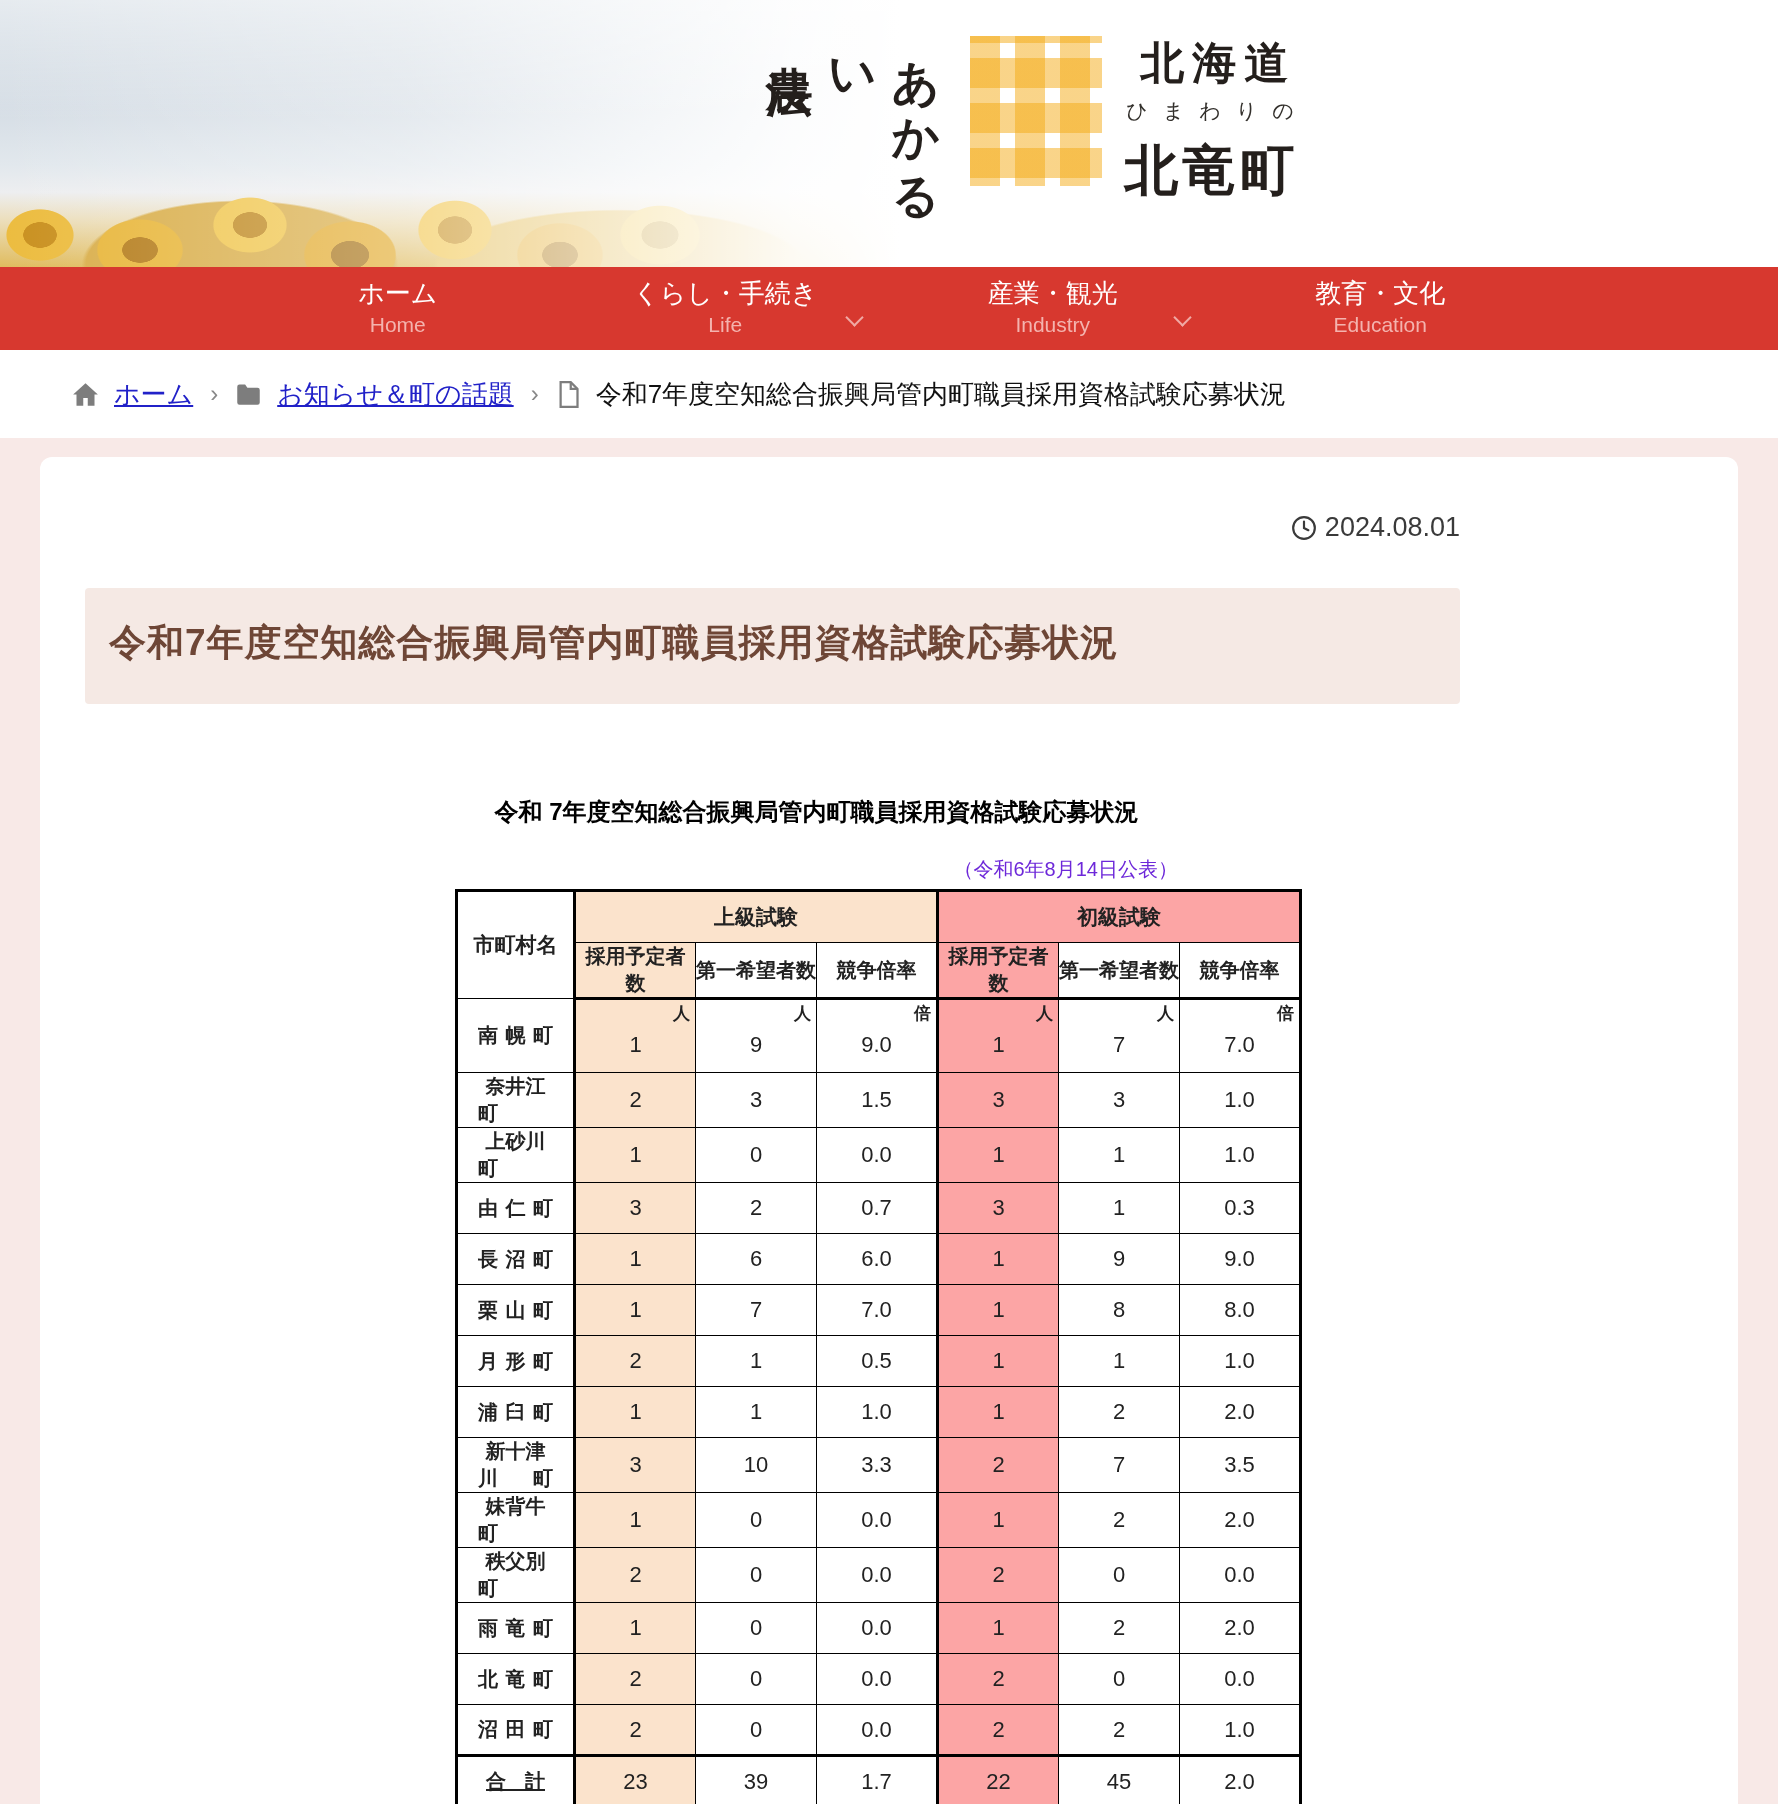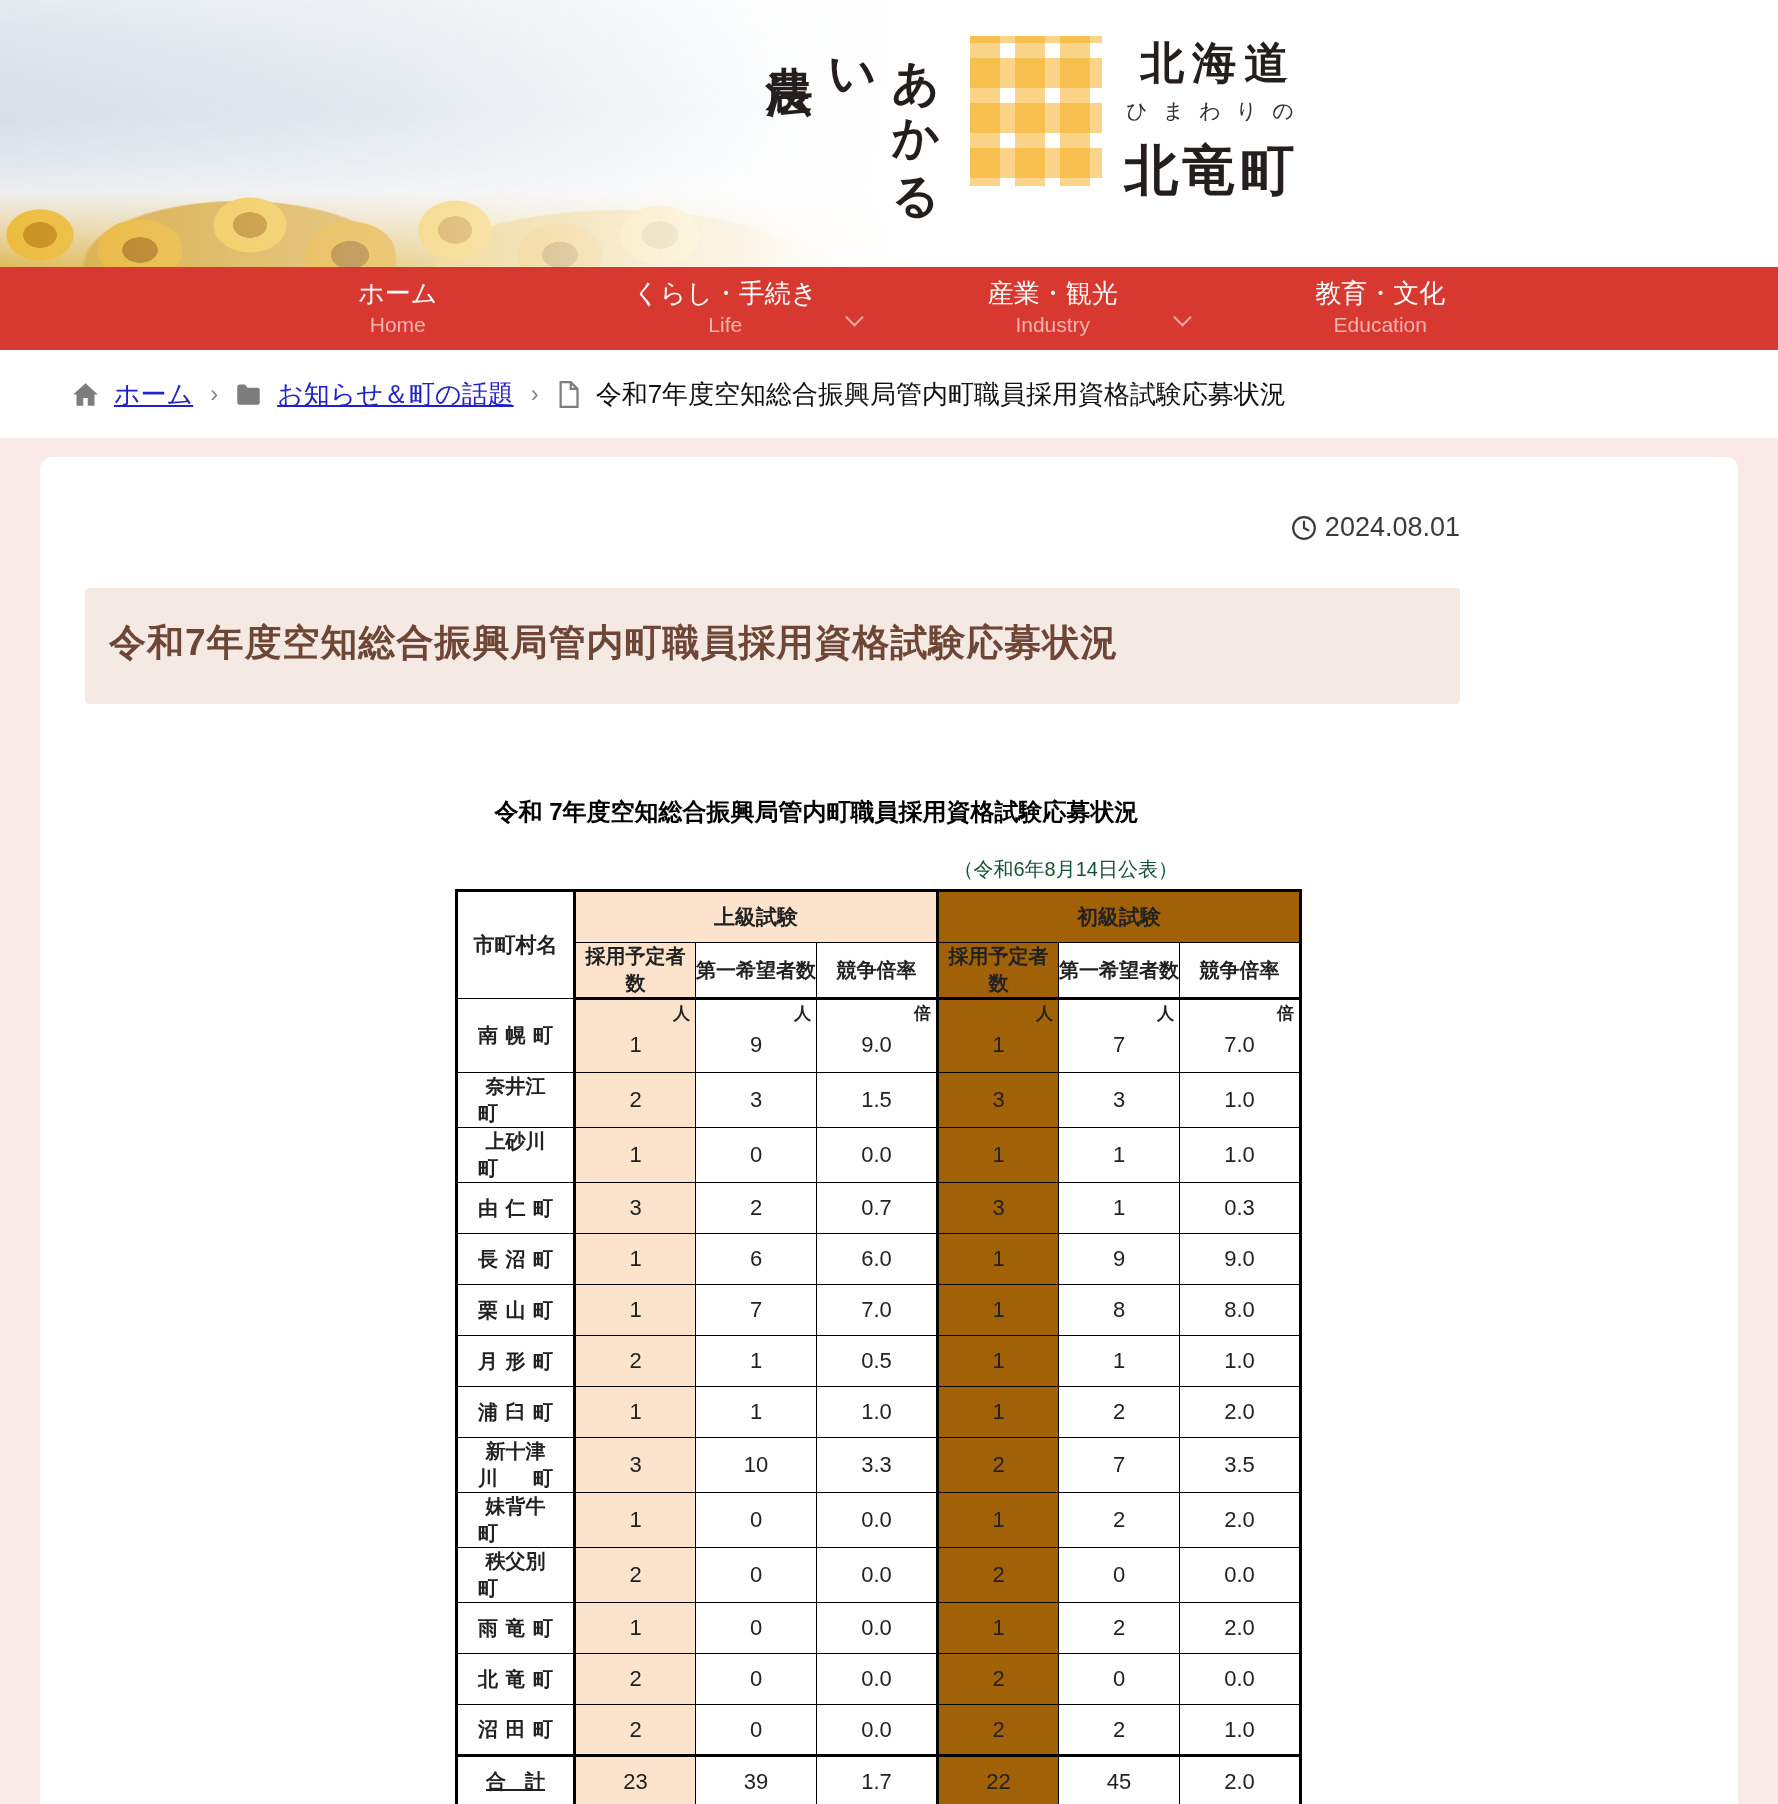--- a/index.html
+++ b/index.html
@@ -97,32 +97,32 @@
   }
   .title-box {
     margin-top:45px; background:#f5e9e4; border-radius:4px;
     padding:30px 24px 36px;
   }
   .page-title { color:#6e4636; font-size:37px; font-weight:bold; letter-spacing:1px; }
 
   
   .table-area { margin-top:92px; margin-left:370px; width:723px; }
   .table-caption { text-align:center; font-size:24px; font-weight:bold; color:#000; }
-  .table-note { text-align:right; font-size:20px; margin-top:28px; color:#14532d; }
+  .table-note { text-align:right; font-size:20px; margin-top:28px; color:#6d28d9; }
   table.stats { border-collapse:collapse; width:844px; margin-top:6px; table-layout:fixed; }
   table.stats col.c-name { width:118px; }
   table.stats col.c-val { width:121px; }
   table.stats { border:3px solid #000; }
   table.stats th, table.stats td { border:1px solid #000; text-align:center; vertical-align:middle; }
   table.stats .bl { border-left:3px solid #000; }
   thead tr.hrow1 th { height:52px; font-size:21px; font-weight:bold; }
   thead tr.hrow2 th { height:52px; font-size:20px; font-weight:bold; border-bottom:3px solid #000; }
   th.name-h { background:#fff; }
   .sr { background:#fbe3cc; }
-  .jr { background:#a16207; }
+  .jr { background:#fca5a5; }
   tbody tr { height:51px; }
   tbody tr.row-first { height:74px; }
   tbody tr.total-row { height:52px; }
   tbody tr.total-row td { border-top:3px solid #000; }
   td.name-cell {
     font-size:20px; font-weight:600; padding:0 20px;
     text-align:justify; text-align-last:justify; text-justify:inter-character;
   }
   tr.total-row td.name-cell { padding:0 28px;text-decoration:underline; }
   td.val { font-size:22px; position:relative; }

